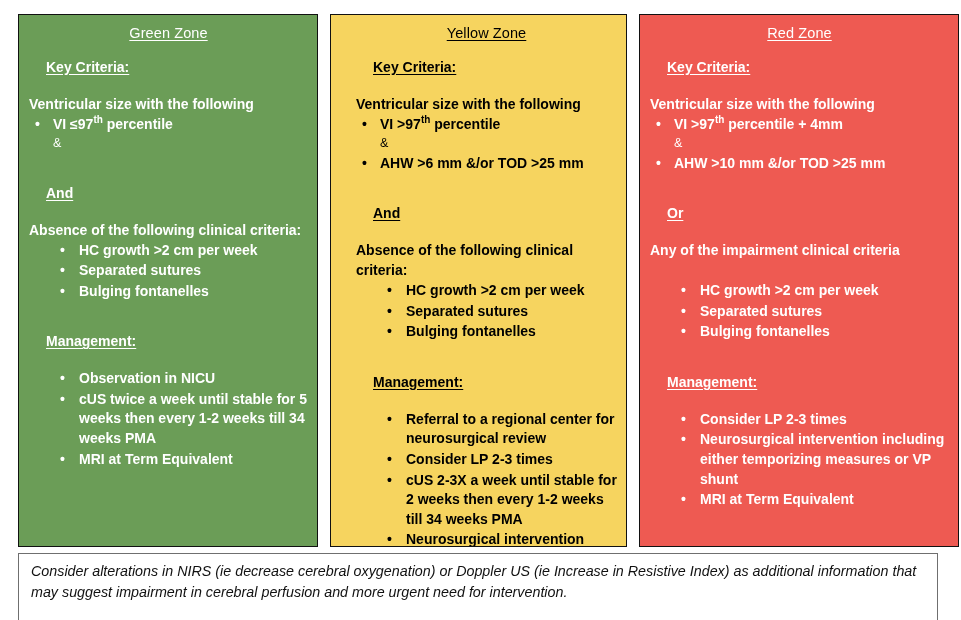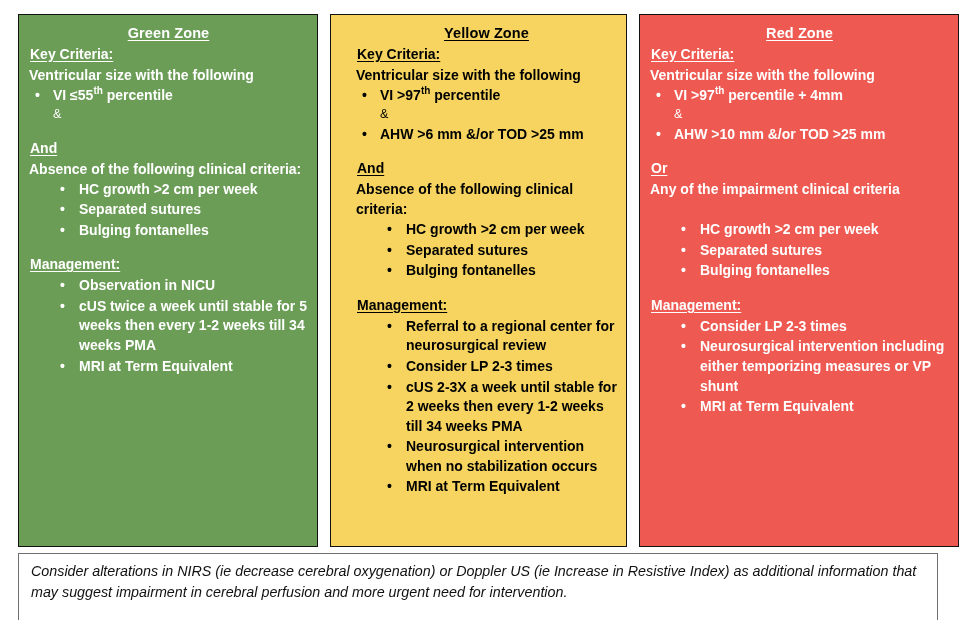--- a/index.html
+++ b/index.html
@@ -33,33 +33,33 @@
     border: 1.5px solid #111111;
     padding: 6px 9px 6px 10px;
     overflow: hidden;
   }
   .zone-green  { left: 18px;  width: 300px; background: #6B9D57; color: #ffffff; }
   .zone-yellow { left: 330px; width: 297px; background: #F6D45F; color: #000000; padding-left: 25px; }
   .zone-red    { left: 639px; width: 320px; background: #EE5A52; color: #ffffff; }
 
   .zone-title {
     text-align: center;
-    font-weight: bold;
+    font-weight: normal;
     font-size: 14.5px;
     text-decoration: underline;
     text-underline-offset: 2px;
     margin: 4px 0 4px 0;
     letter-spacing: 0.1px;
   }
   .head {
     font-weight: bold;
     font-size: 14px;
     text-decoration: underline;
     text-underline-offset: 2px;
-    margin: 1px;
+    margin: 17px;
     line-height: 1.42;
   }
   .line {
     font-weight: bold;
     font-size: 14px;
     margin: 0;
     line-height: 1.42;
   }
   .spacer { height: 13px; }
   .spacer-lg { height: 20px; }
@@ -126,21 +126,21 @@
 
 <div class="page">
 
   <div class="zones">
 
     <div class="zone zone-green">
       <div class="zone-title">Green Zone</div>
       <div class="head">Key Criteria:</div>
       <div class="line">Ventricular size with the following</div>
       <ul class="blist key">
-        <li><span>VI ≤55</span><sup>th</sup><span> percentile</span></li>
+        <li><span>VI ≤97</span><sup>th</sup><span> percentile</span></li>
         <li class="amp">&amp;</li>
       </ul>
       <div class="spacer"></div>
       <div class="head">And</div>
       <div class="line">Absence of the following clinical criteria:</div>
       <ul class="blist deep">
         <li>HC growth &gt;2 cm per week</li>
         <li>Separated sutures</li>
         <li>Bulging fontanelles</li>
       </ul>

